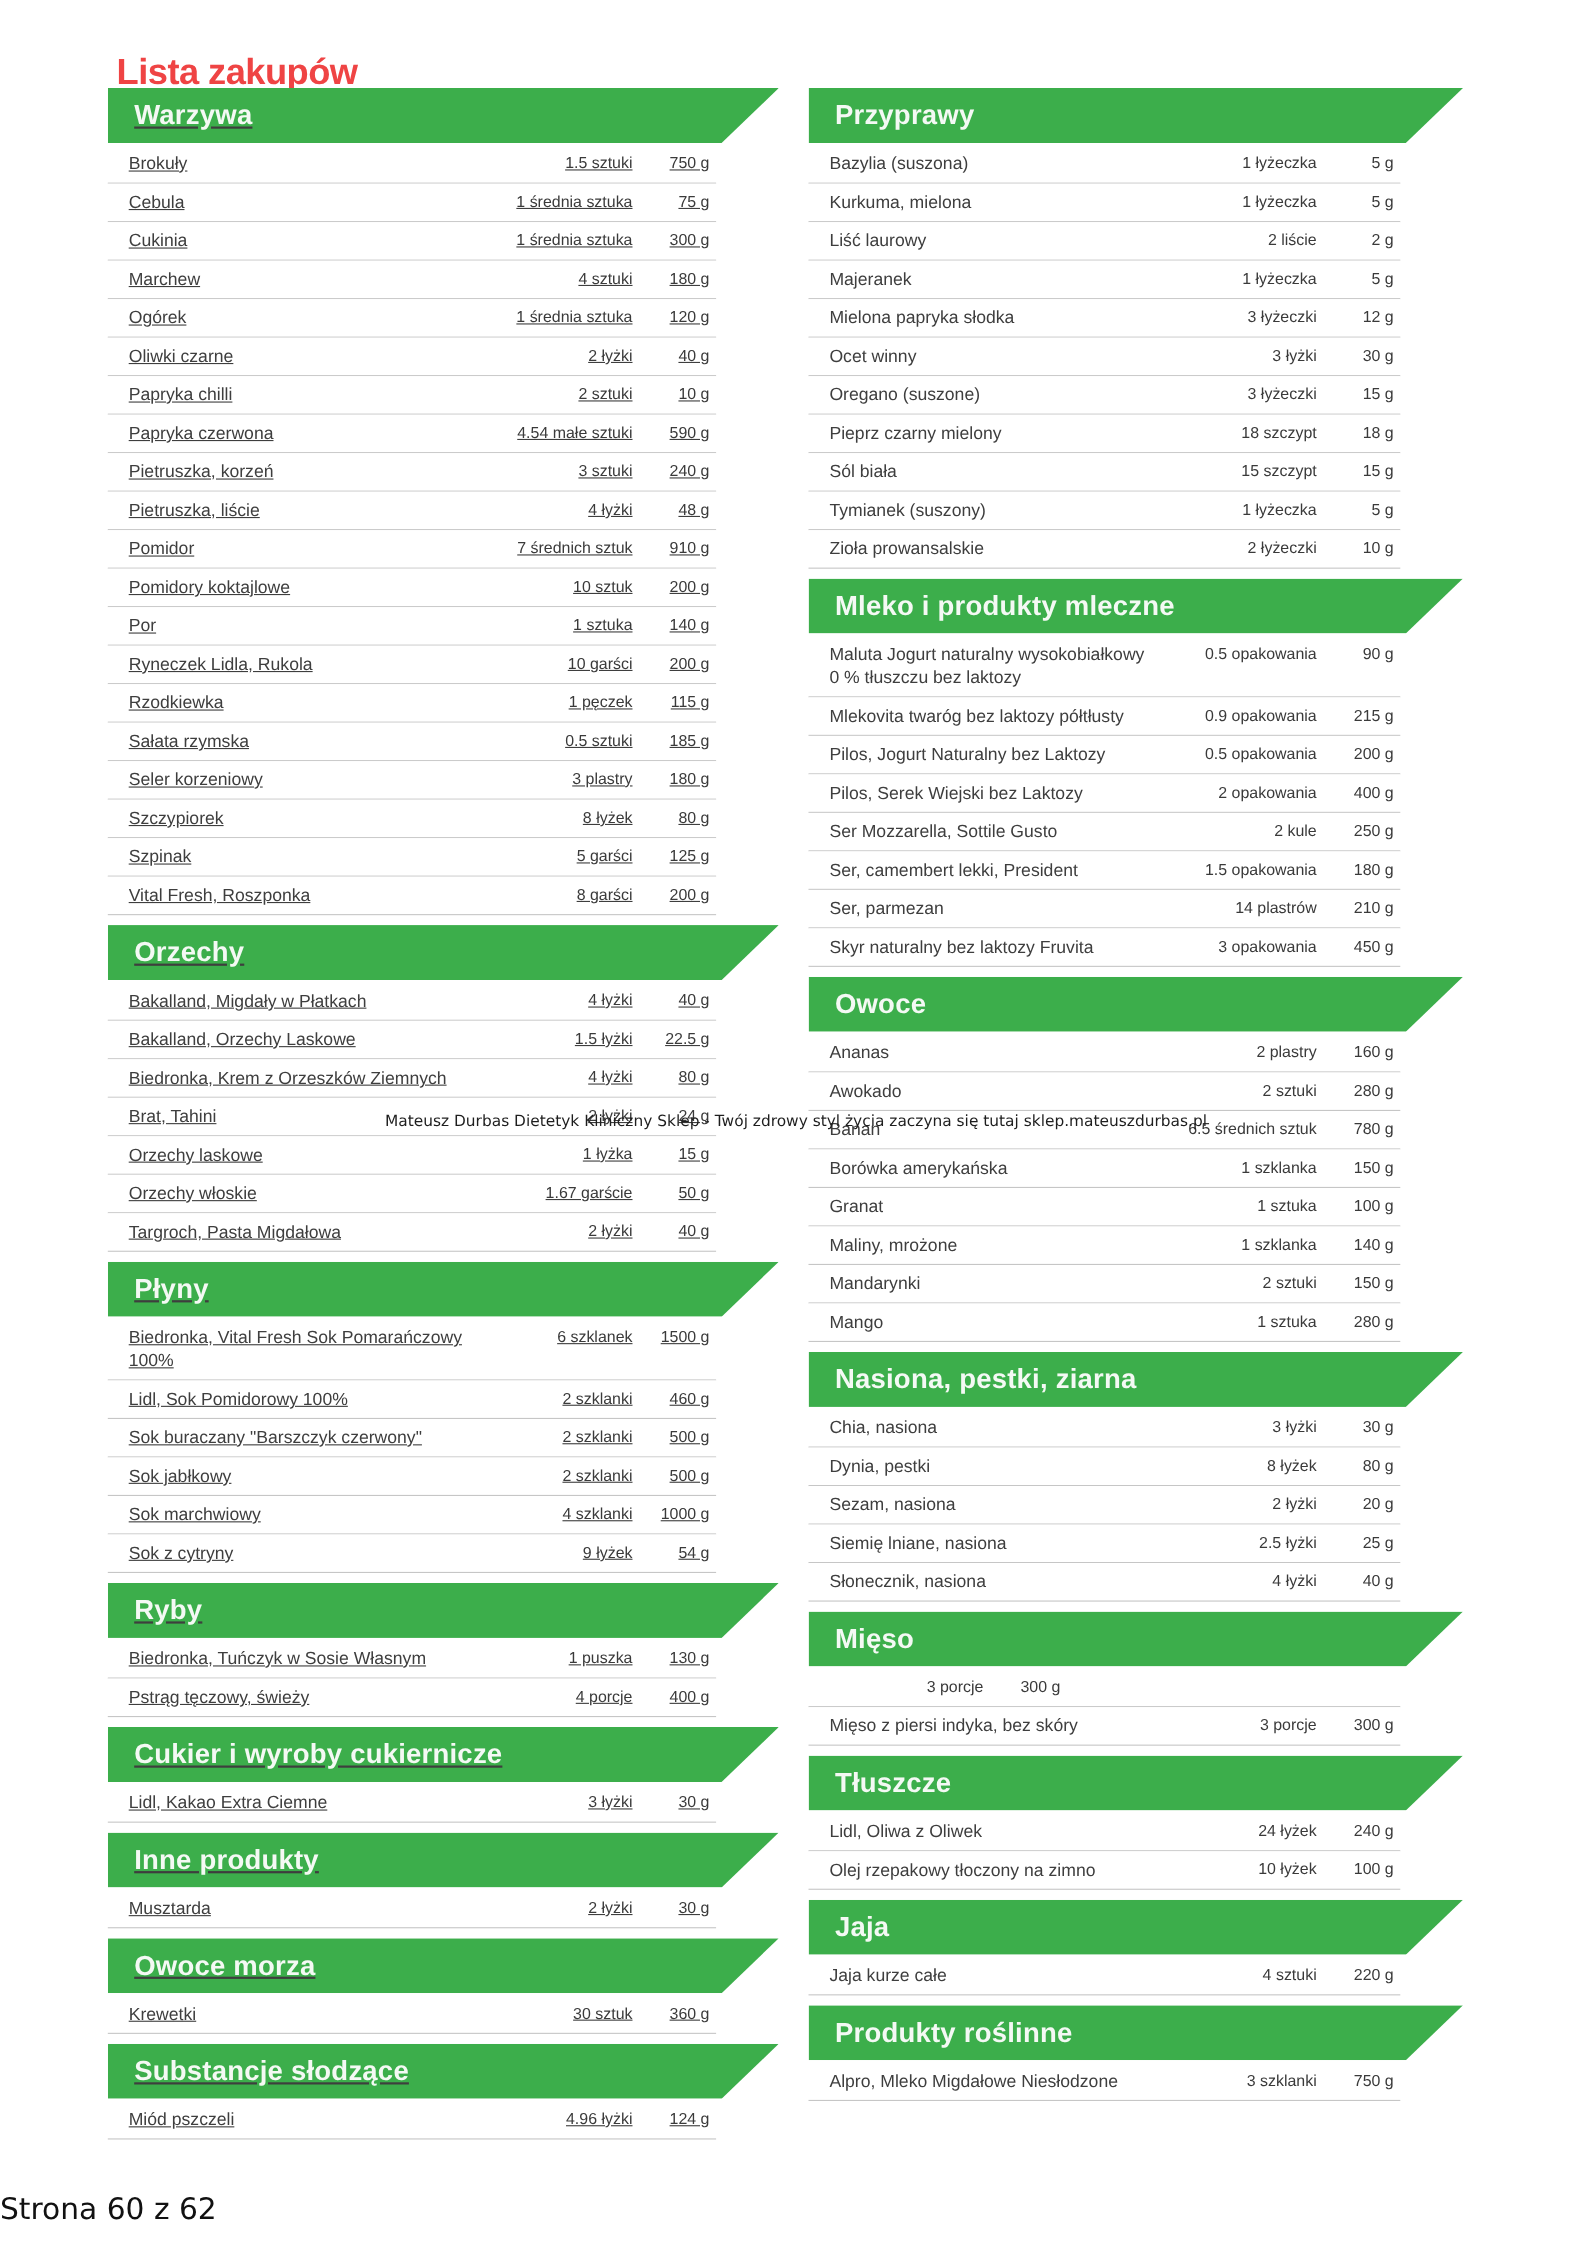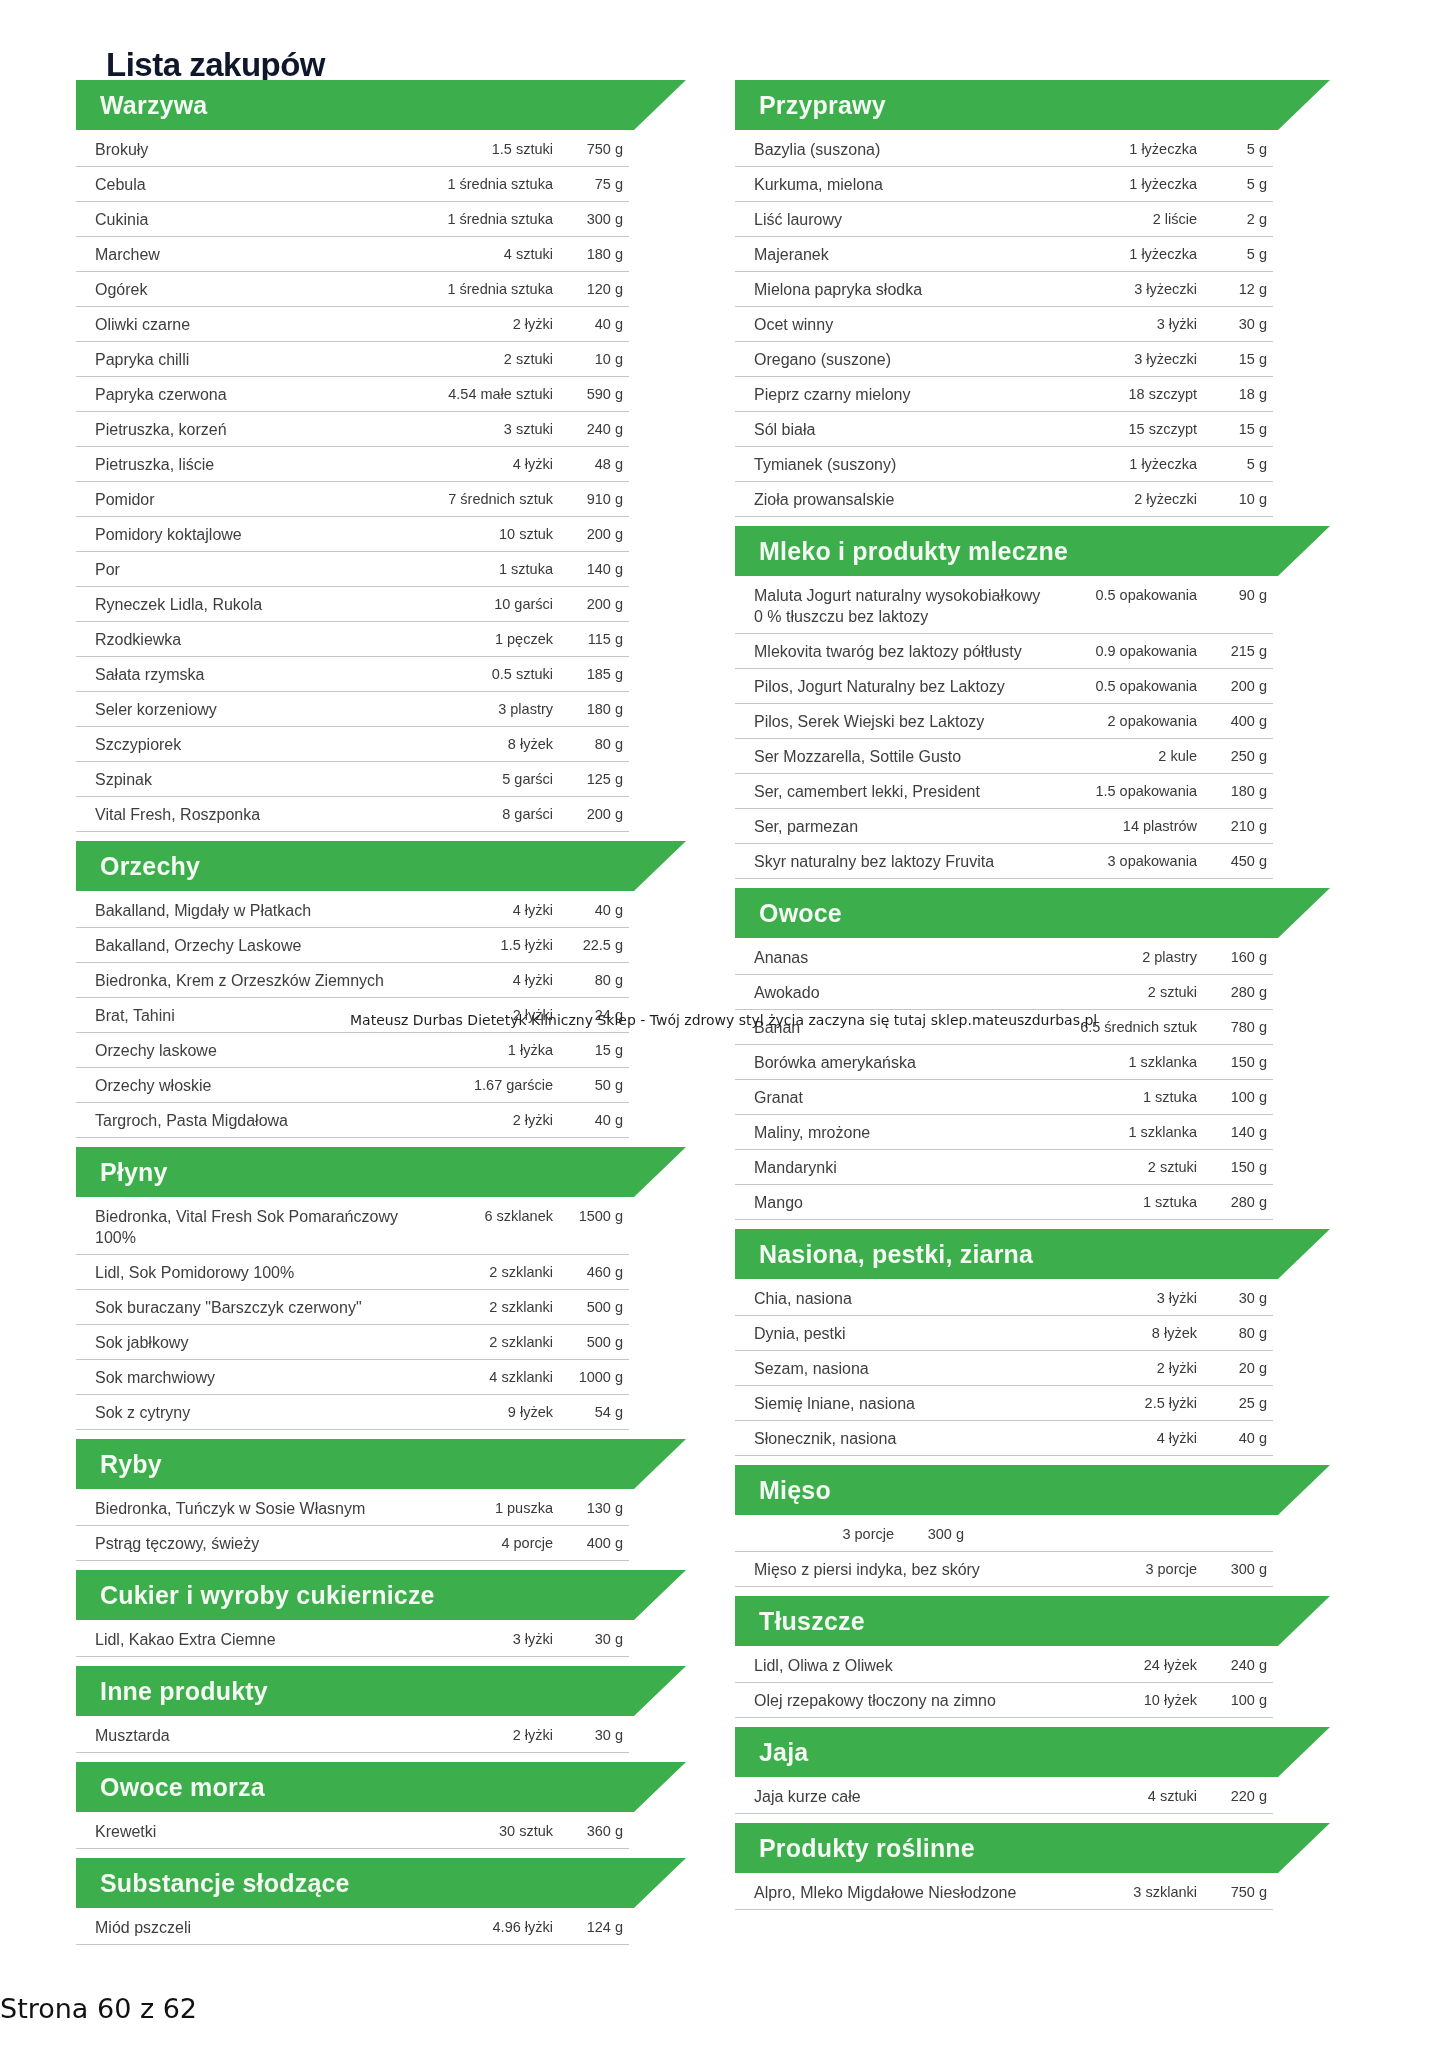--- a/index.html
+++ b/index.html
@@ -3,24 +3,24 @@
 <meta charset="utf-8">
 <style>
   :root { --accent:#3cae4b; }
   html,body{margin:0;padding:0;}
   body{
     width:1447px;height:2047px;position:relative;background:#ffffff;
     font-family:"Liberation Sans", sans-serif;color:#3e3e3e;overflow:hidden;
   }
   .page-title{
     position:absolute;left:106px;top:24px;font-size:33px;font-weight:700;
-    color:#0f172a;letter-spacing:-0.5px;
+    color:#ef4444;letter-spacing:-0.5px;
   }
   .col{position:absolute;top:80px;}
-  .col-left{left:76px;width:553px;}
+  .col-left{left:98px;width:553px;text-decoration:underline;}
   .col-right{left:735px;width:538px;}
   .section{margin-top:9px;}
   .section:first-child{margin-top:0;}
   .banner{
     height:50px;width:calc(100% + 57px);box-sizing:border-box;
     background:var(--accent);color:#f4f9f4;
     display:flex;align-items:center;padding-left:24px;
     font-size:25px;font-weight:700;letter-spacing:0.2px;
     clip-path:polygon(0 0,100% 0,calc(100% - 52px) 100%,0 100%);
     margin-bottom:2px;

